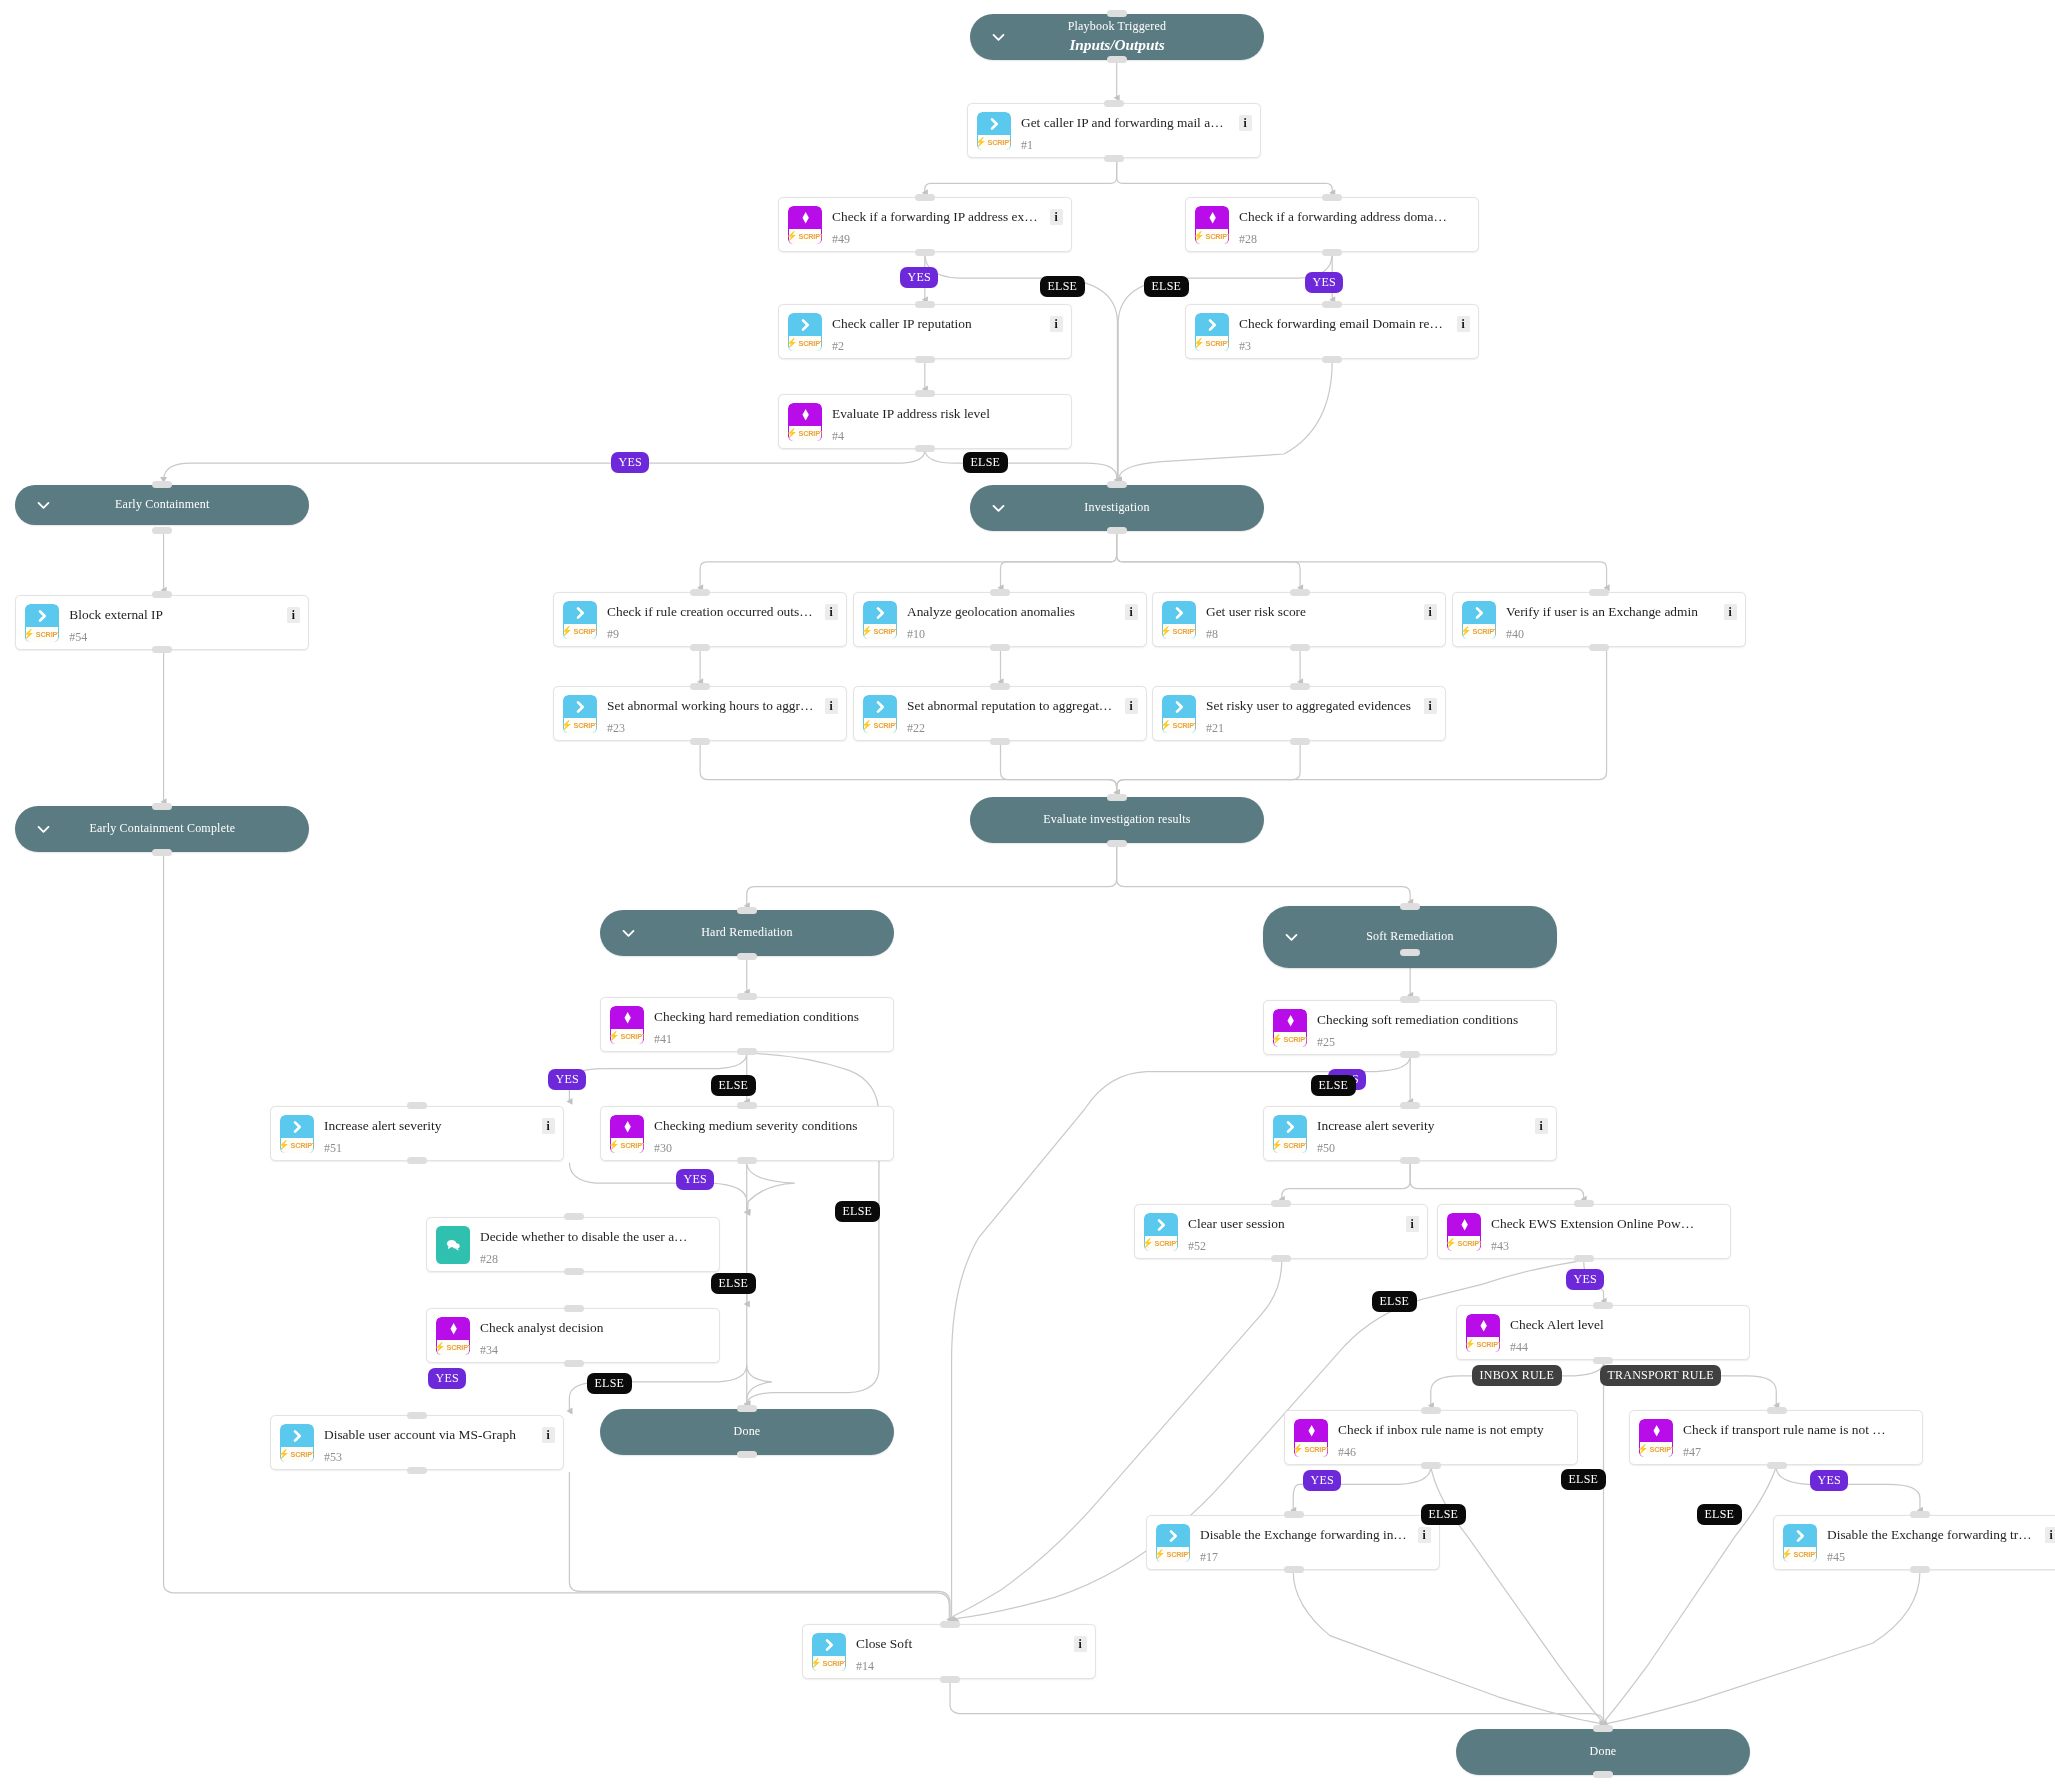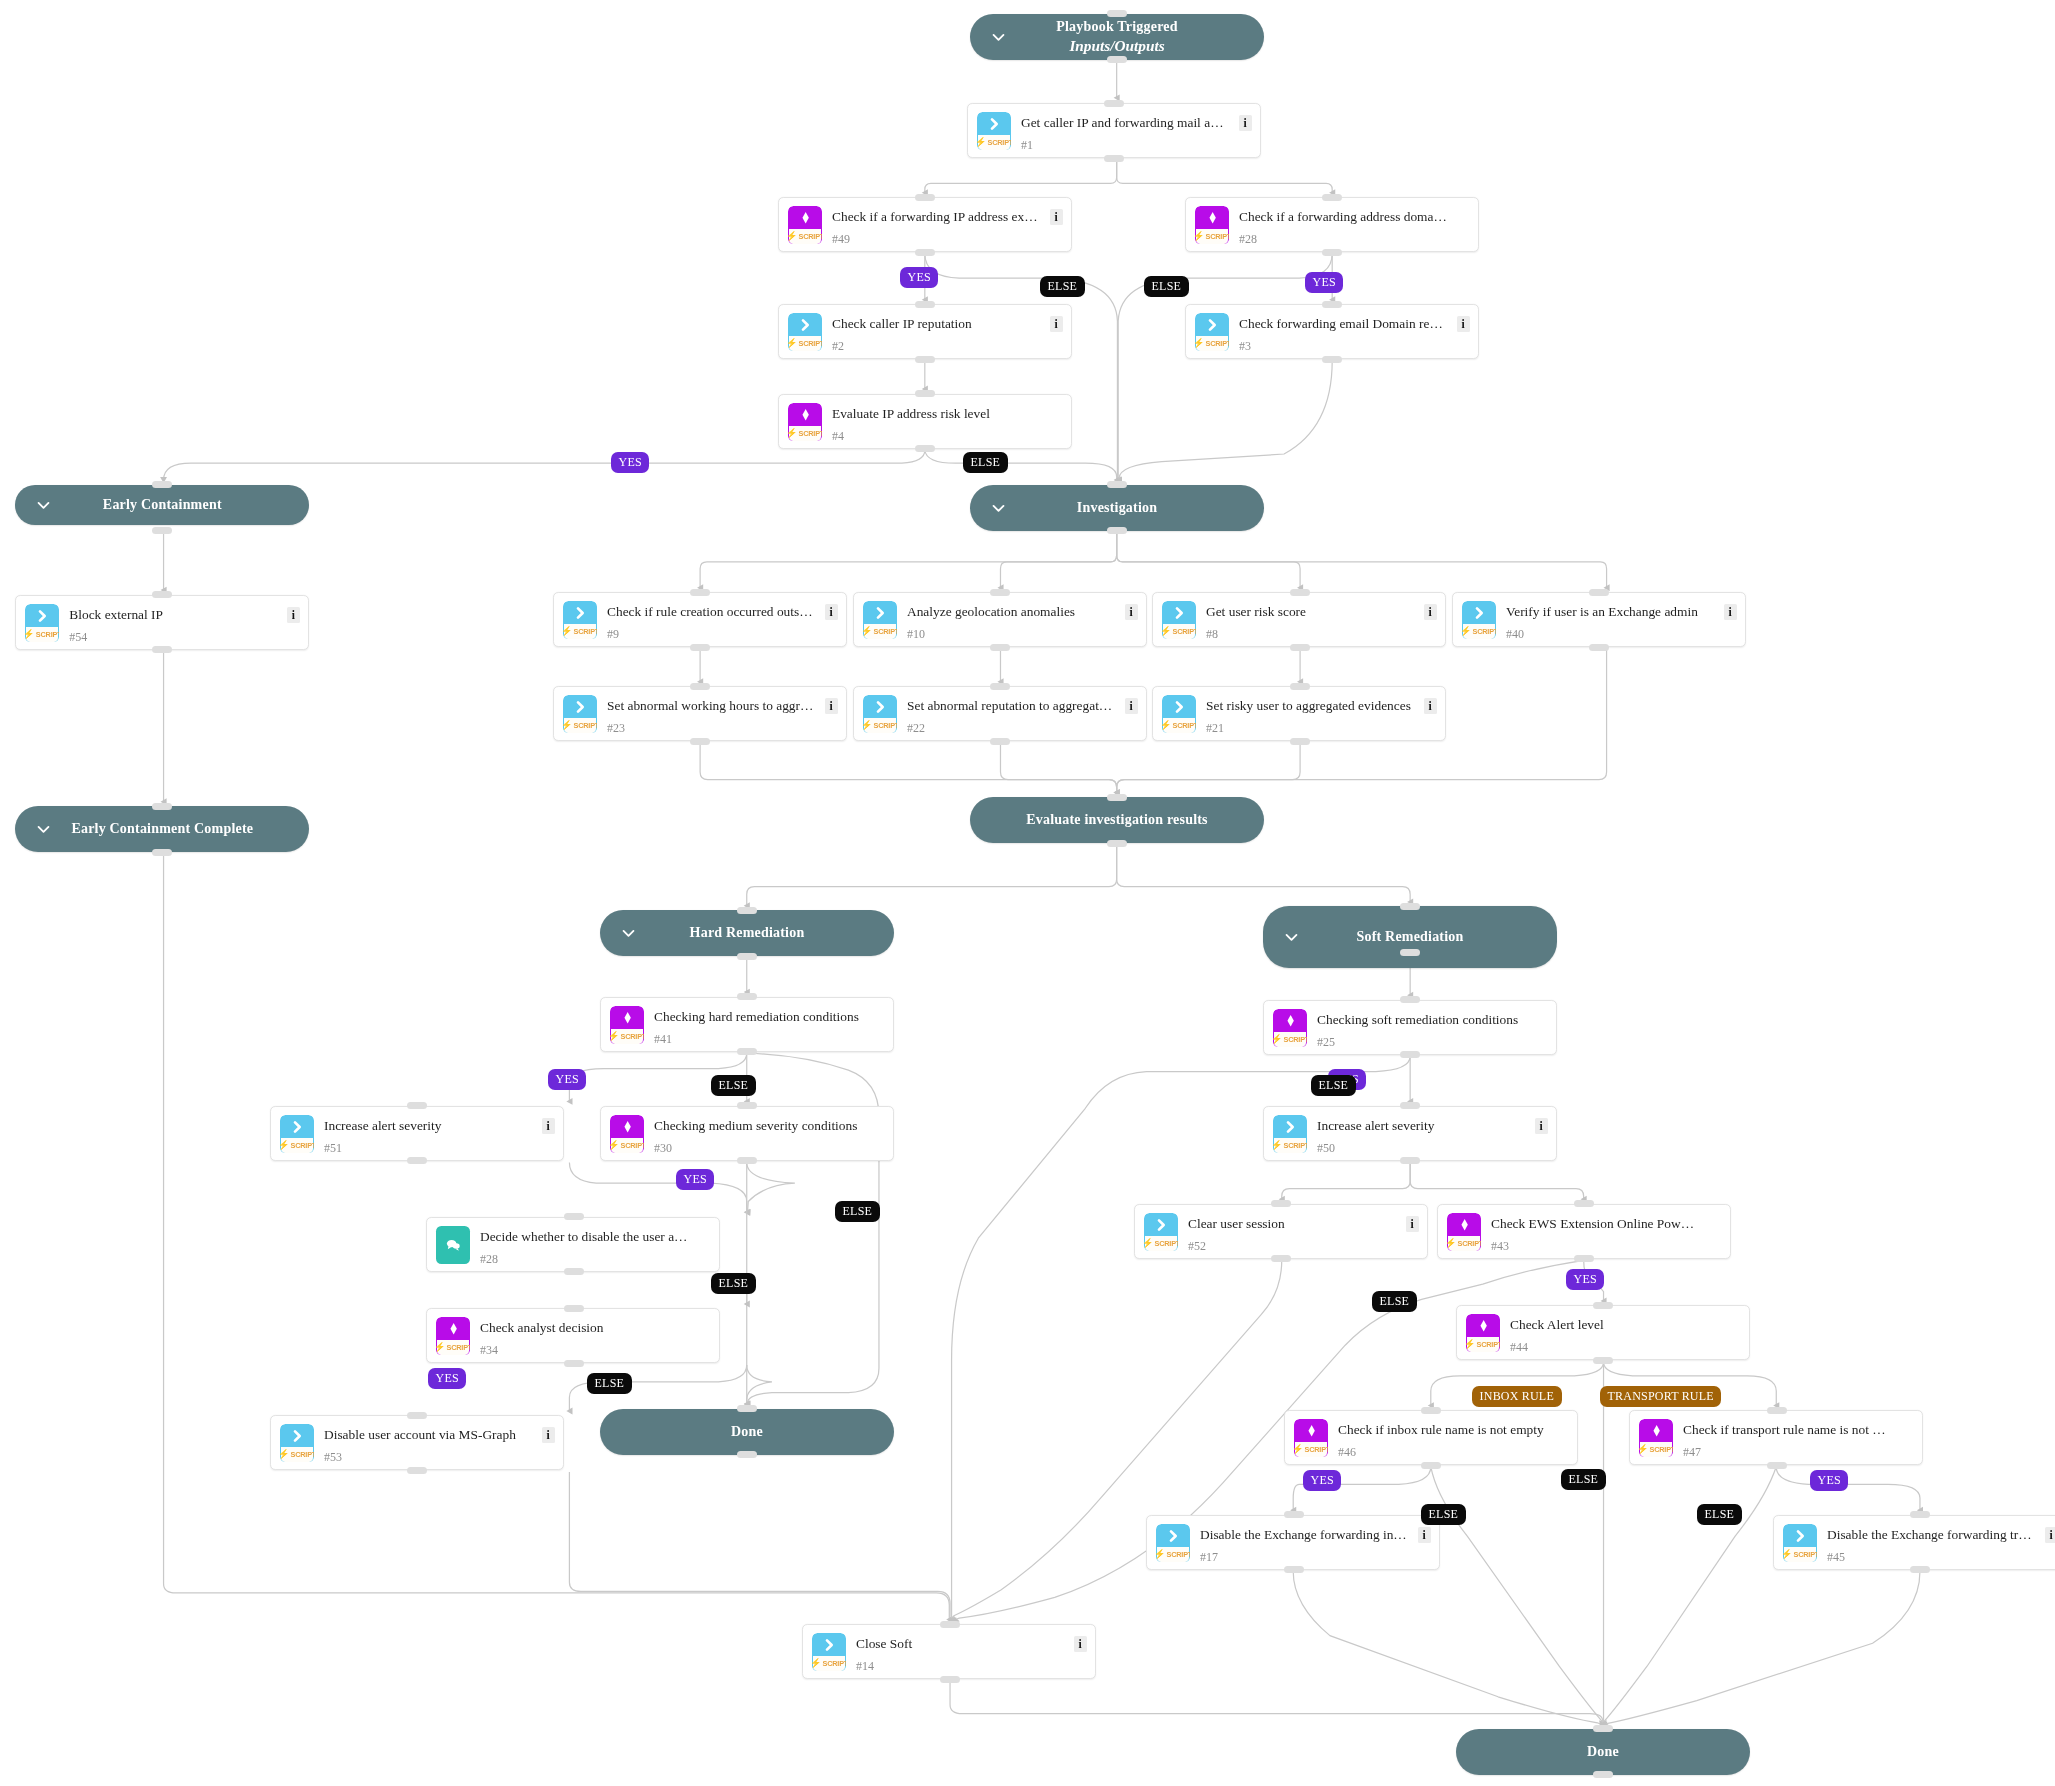--- a/index.html
+++ b/index.html
@@ -44,22 +44,22 @@
     transform: translateY(-50%);
     width: 17px;
     height: 17px;
   }
   .phase .phase-text {
     text-align: center;
     line-height: 1.15;
     padding: 0 35px;
   }
   .phase .phase-title {
-    font-size: 14px;
-    font-weight: 700;
+    font-size: 12px;
+    font-weight: 400;
     letter-spacing: 0.2px;
     display: block;
   }
   .phase .phase-sub {
     font-size: 15.3px;
     font-style: italic;
     font-weight: 700;
     display: block;
     margin-top: 1.5px;
   }
@@ -171,21 +171,21 @@
     font-size: 12px;
     letter-spacing: 0.2px;
     height: 20.6px;
     padding: 0 7.6px;
     box-sizing: border-box;
     z-index: 8;
     white-space: nowrap;
   }
   .elabel.yes { background: #6d28d9; }
   .elabel.else { background: #0a0a0a; }
-  .elabel.kind { background: #a16207; margin-top: 21px; }
+  .elabel.kind { background: #404040; }
   
   .nub {
     position: absolute;
     width: 20px;
     height: 6.9px;
     background: #dedede;
     border-radius: 3.8px;
     z-index: 7;
   }
 </style>

